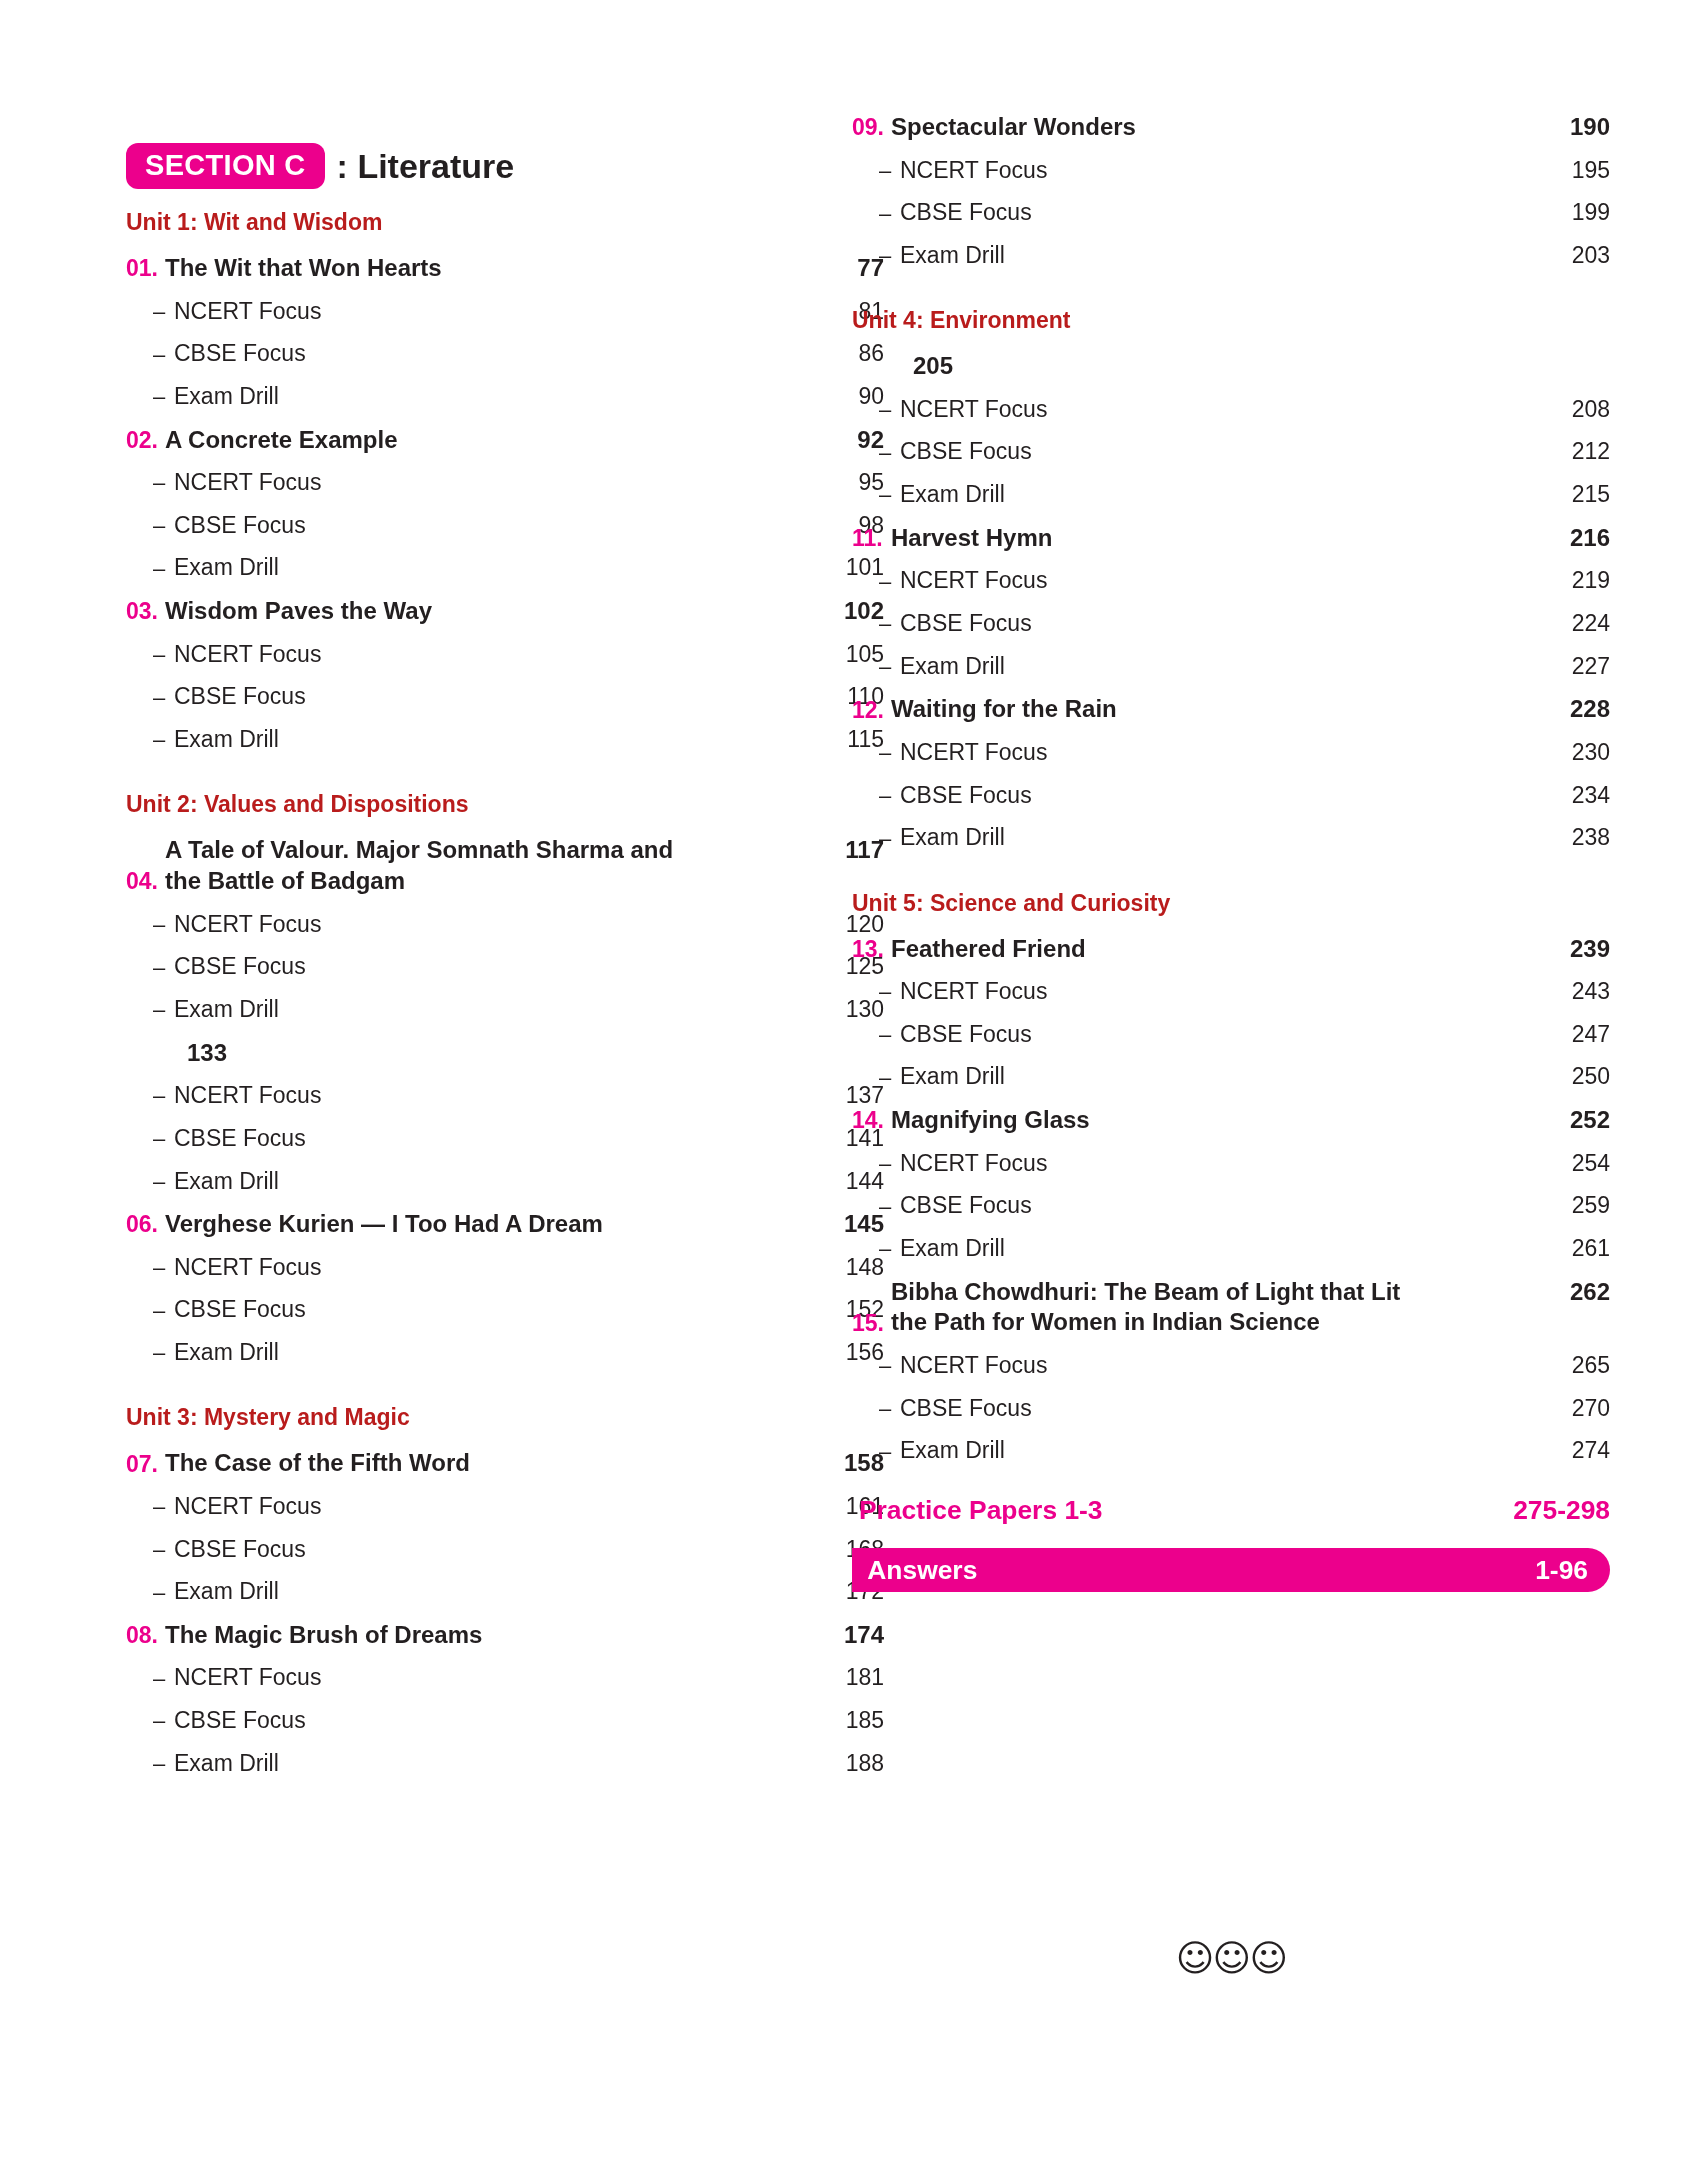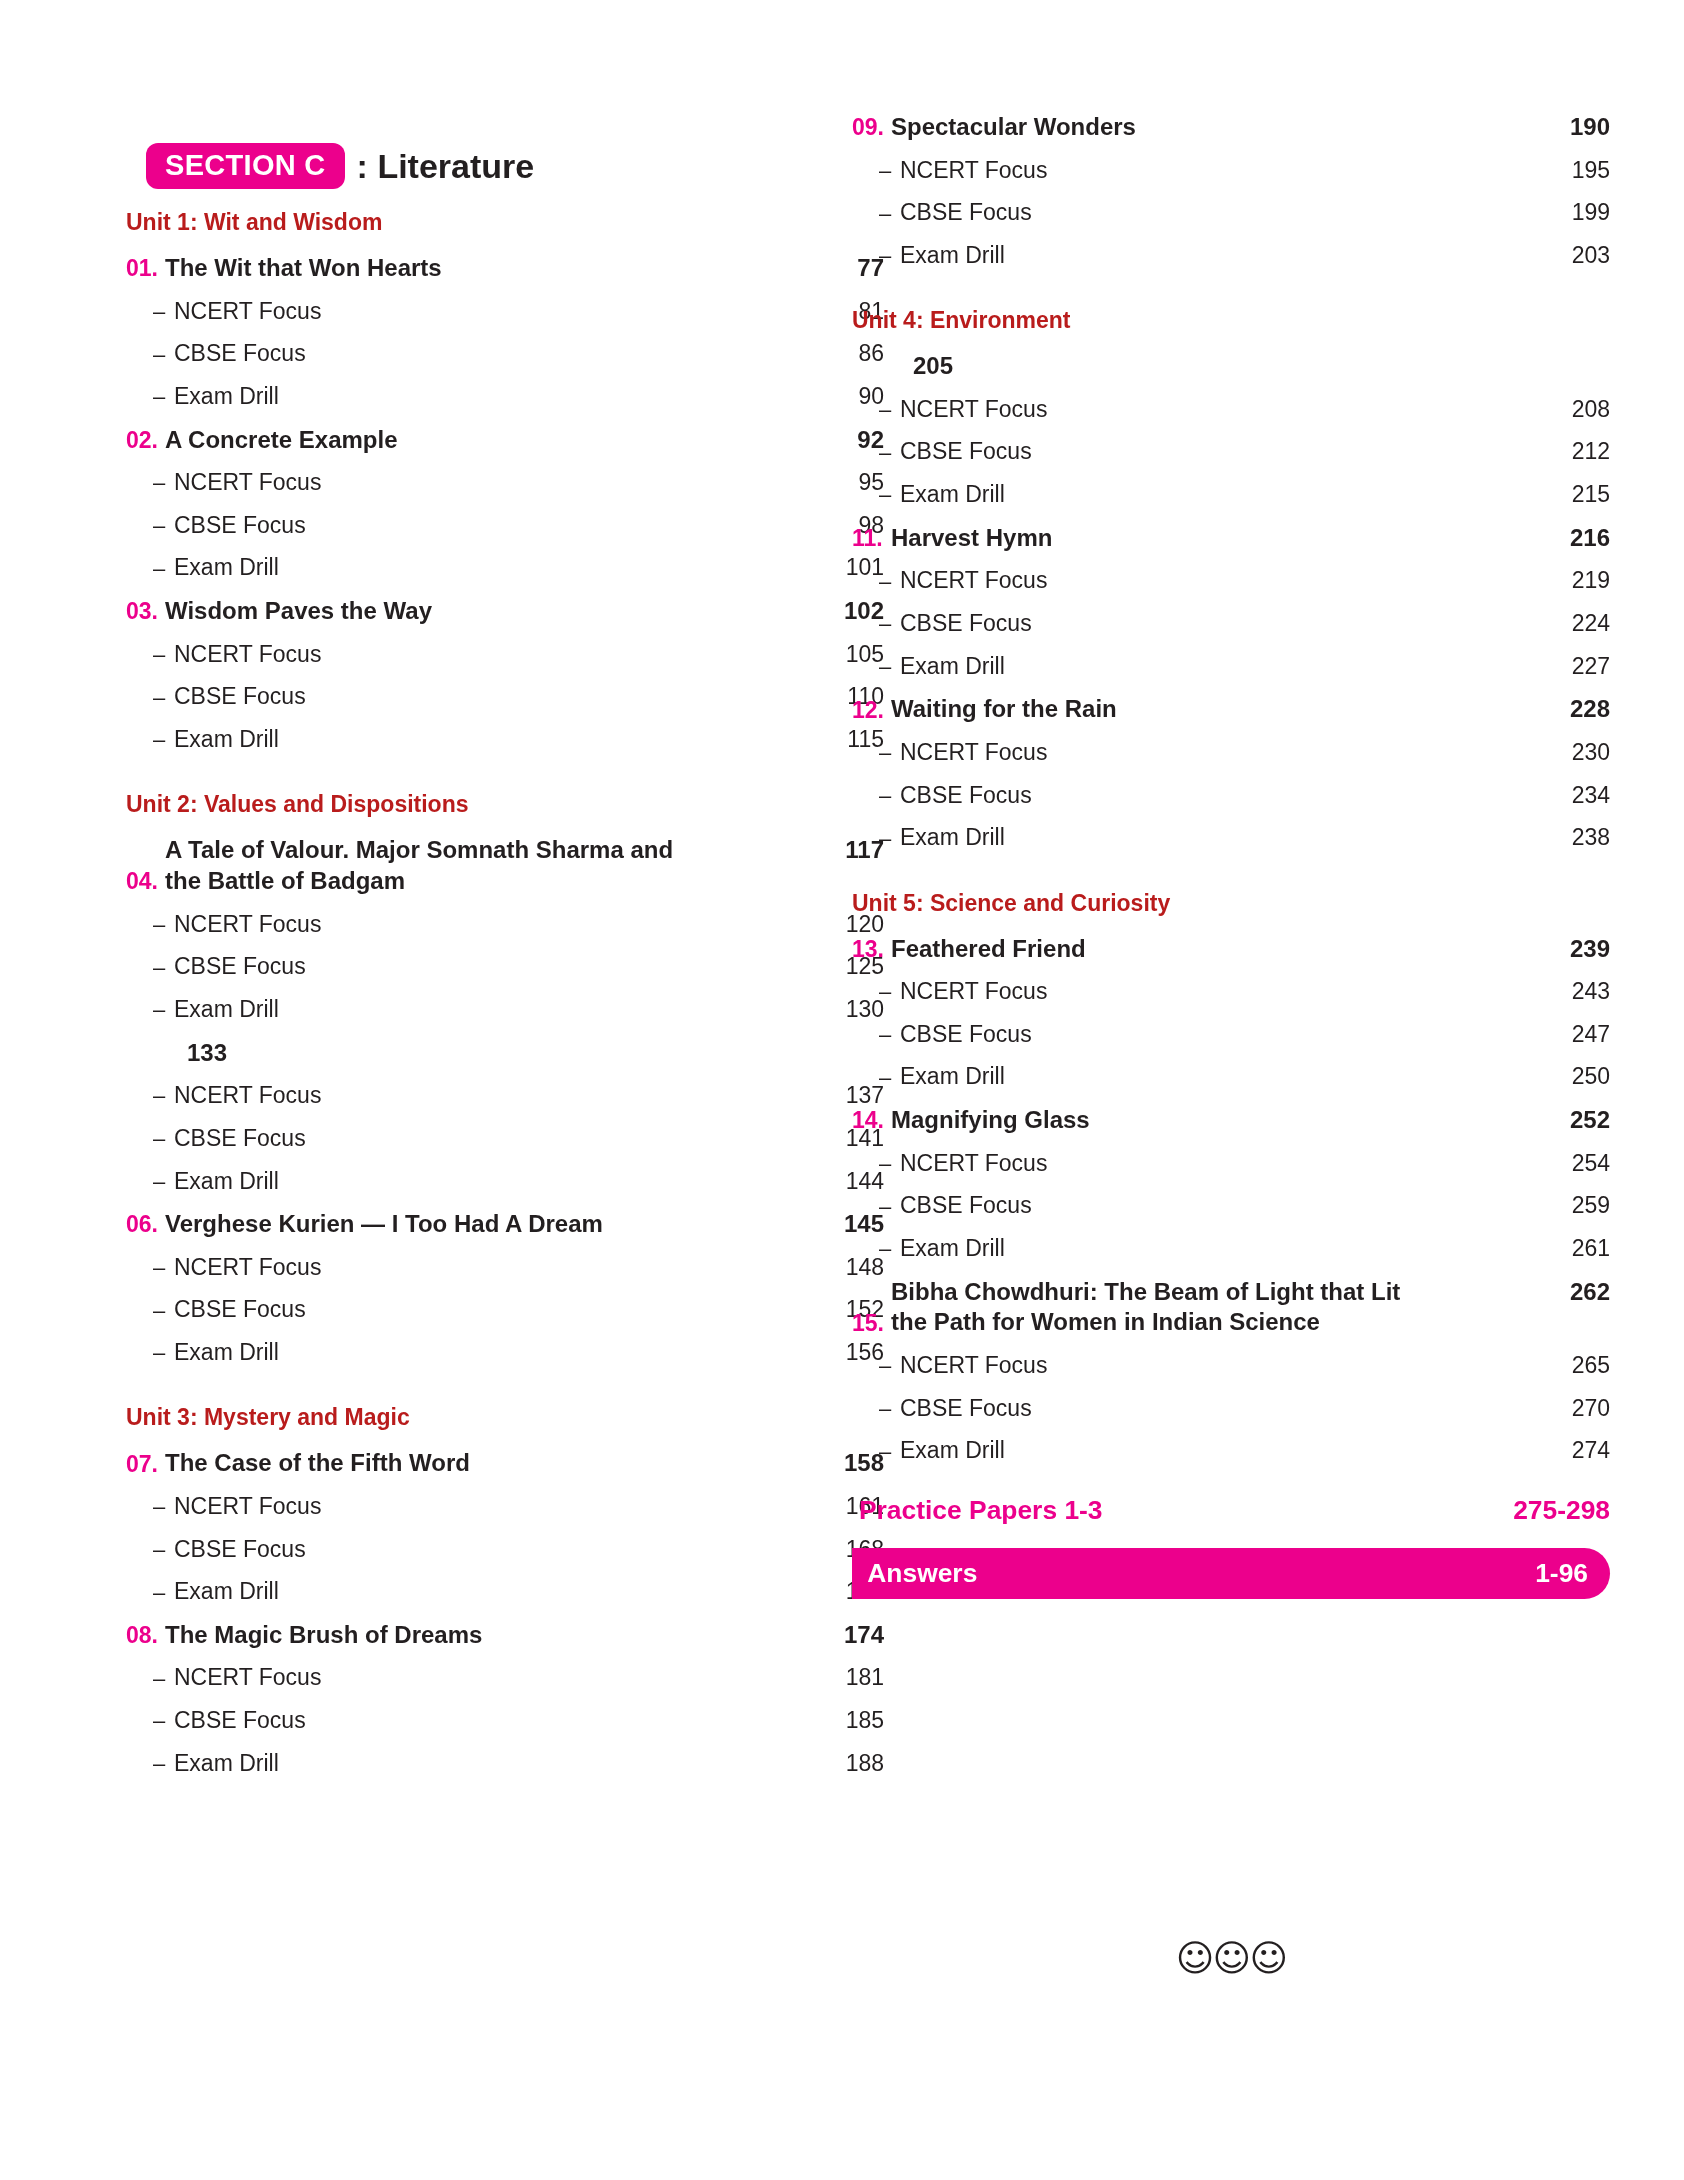--- a/index.html
+++ b/index.html
@@ -45,21 +45,20 @@
   .section-badge {
     background: #EC008C;
     color: #ffffff;
     font-weight: 700;
     font-size: 29px;
     letter-spacing: 0.3px;
     padding: 7.7px 19px 9.4px 19px;
     border-radius: 12px;
     line-height: 1;
     font-stretch: condensed;
-    margin-left: 20px;
   }
   .section-title {
     color: #231f20;
     font-weight: 700;
     font-size: 34px;
     line-height: 1;
   }
 
   
   .unit {
@@ -149,21 +148,21 @@
     font-size: 26.4px;
   }
   .practice .ptitle { flex: 1 1 auto; padding-left: 7px; }
   .practice .ppg { flex: 0 0 auto; text-align: right; }
 
   
   .answers-bar {
     margin-top: 22px;
     background: #EC008C;
     border-radius: 0 29px 29px 0;
-    height: 51px;
+    height: 44px;
     display: flex;
     align-items: center;
     padding: 0 22px 0 15.3px;
     box-sizing: border-box;
     color: #ffffff;
     font-weight: 700;
     font-size: 26.4px;
   }
   .answers-bar .alabel { flex: 1 1 auto; }
   .answers-bar .apg { flex: 0 0 auto; }

